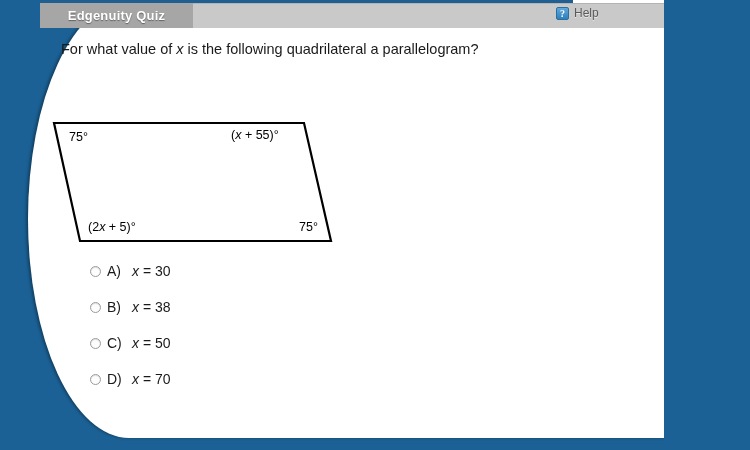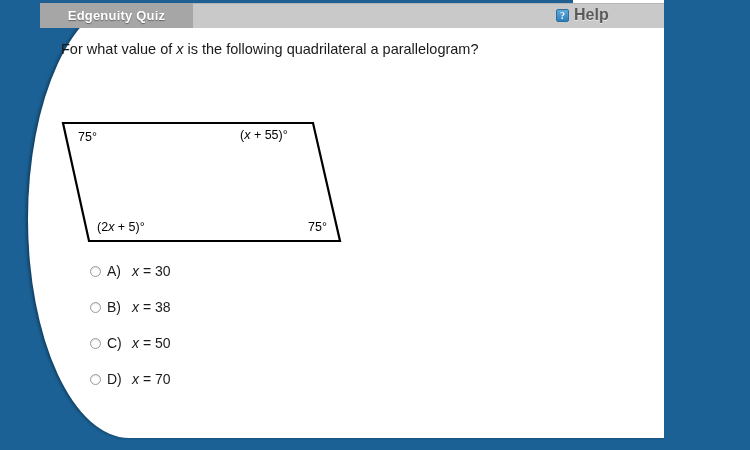--- a/index.html
+++ b/index.html
@@ -85,22 +85,22 @@
     display: flex;
     align-items: center;
     gap: 5px;
     cursor: pointer;
     user-select: none;
   }
   #help-action { left: 556px; }
   #exit-action { left: 671px; }
 
   .header-action-label {
-    font-size: 16px;
-    font-weight: bold;
+    font-size: 12px;
+    font-weight: normal;
     color: #5a5a5a;
     text-shadow: 0 1px 0 rgba(255,255,255,0.6);
   }
 
   .hdr-icon {
     width: 13px;
     height: 13px;
     border-radius: 2px;
     display: block;
     position: relative;
@@ -138,21 +138,21 @@
     top: 13px;
     font-size: 14.5px;
     color: #1a1a1a;
     white-space: nowrap;
   }
   #question-text i { font-style: italic; }
 
   
   #figure {
     position: absolute;
-    left: 50px;
+    left: 41px;
     top: 55px;
     width: 310px;
     height: 170px;
     text-align: center;
   }
 
   #figure svg { display: block; }
 
   .angle-label {
     position: absolute;

